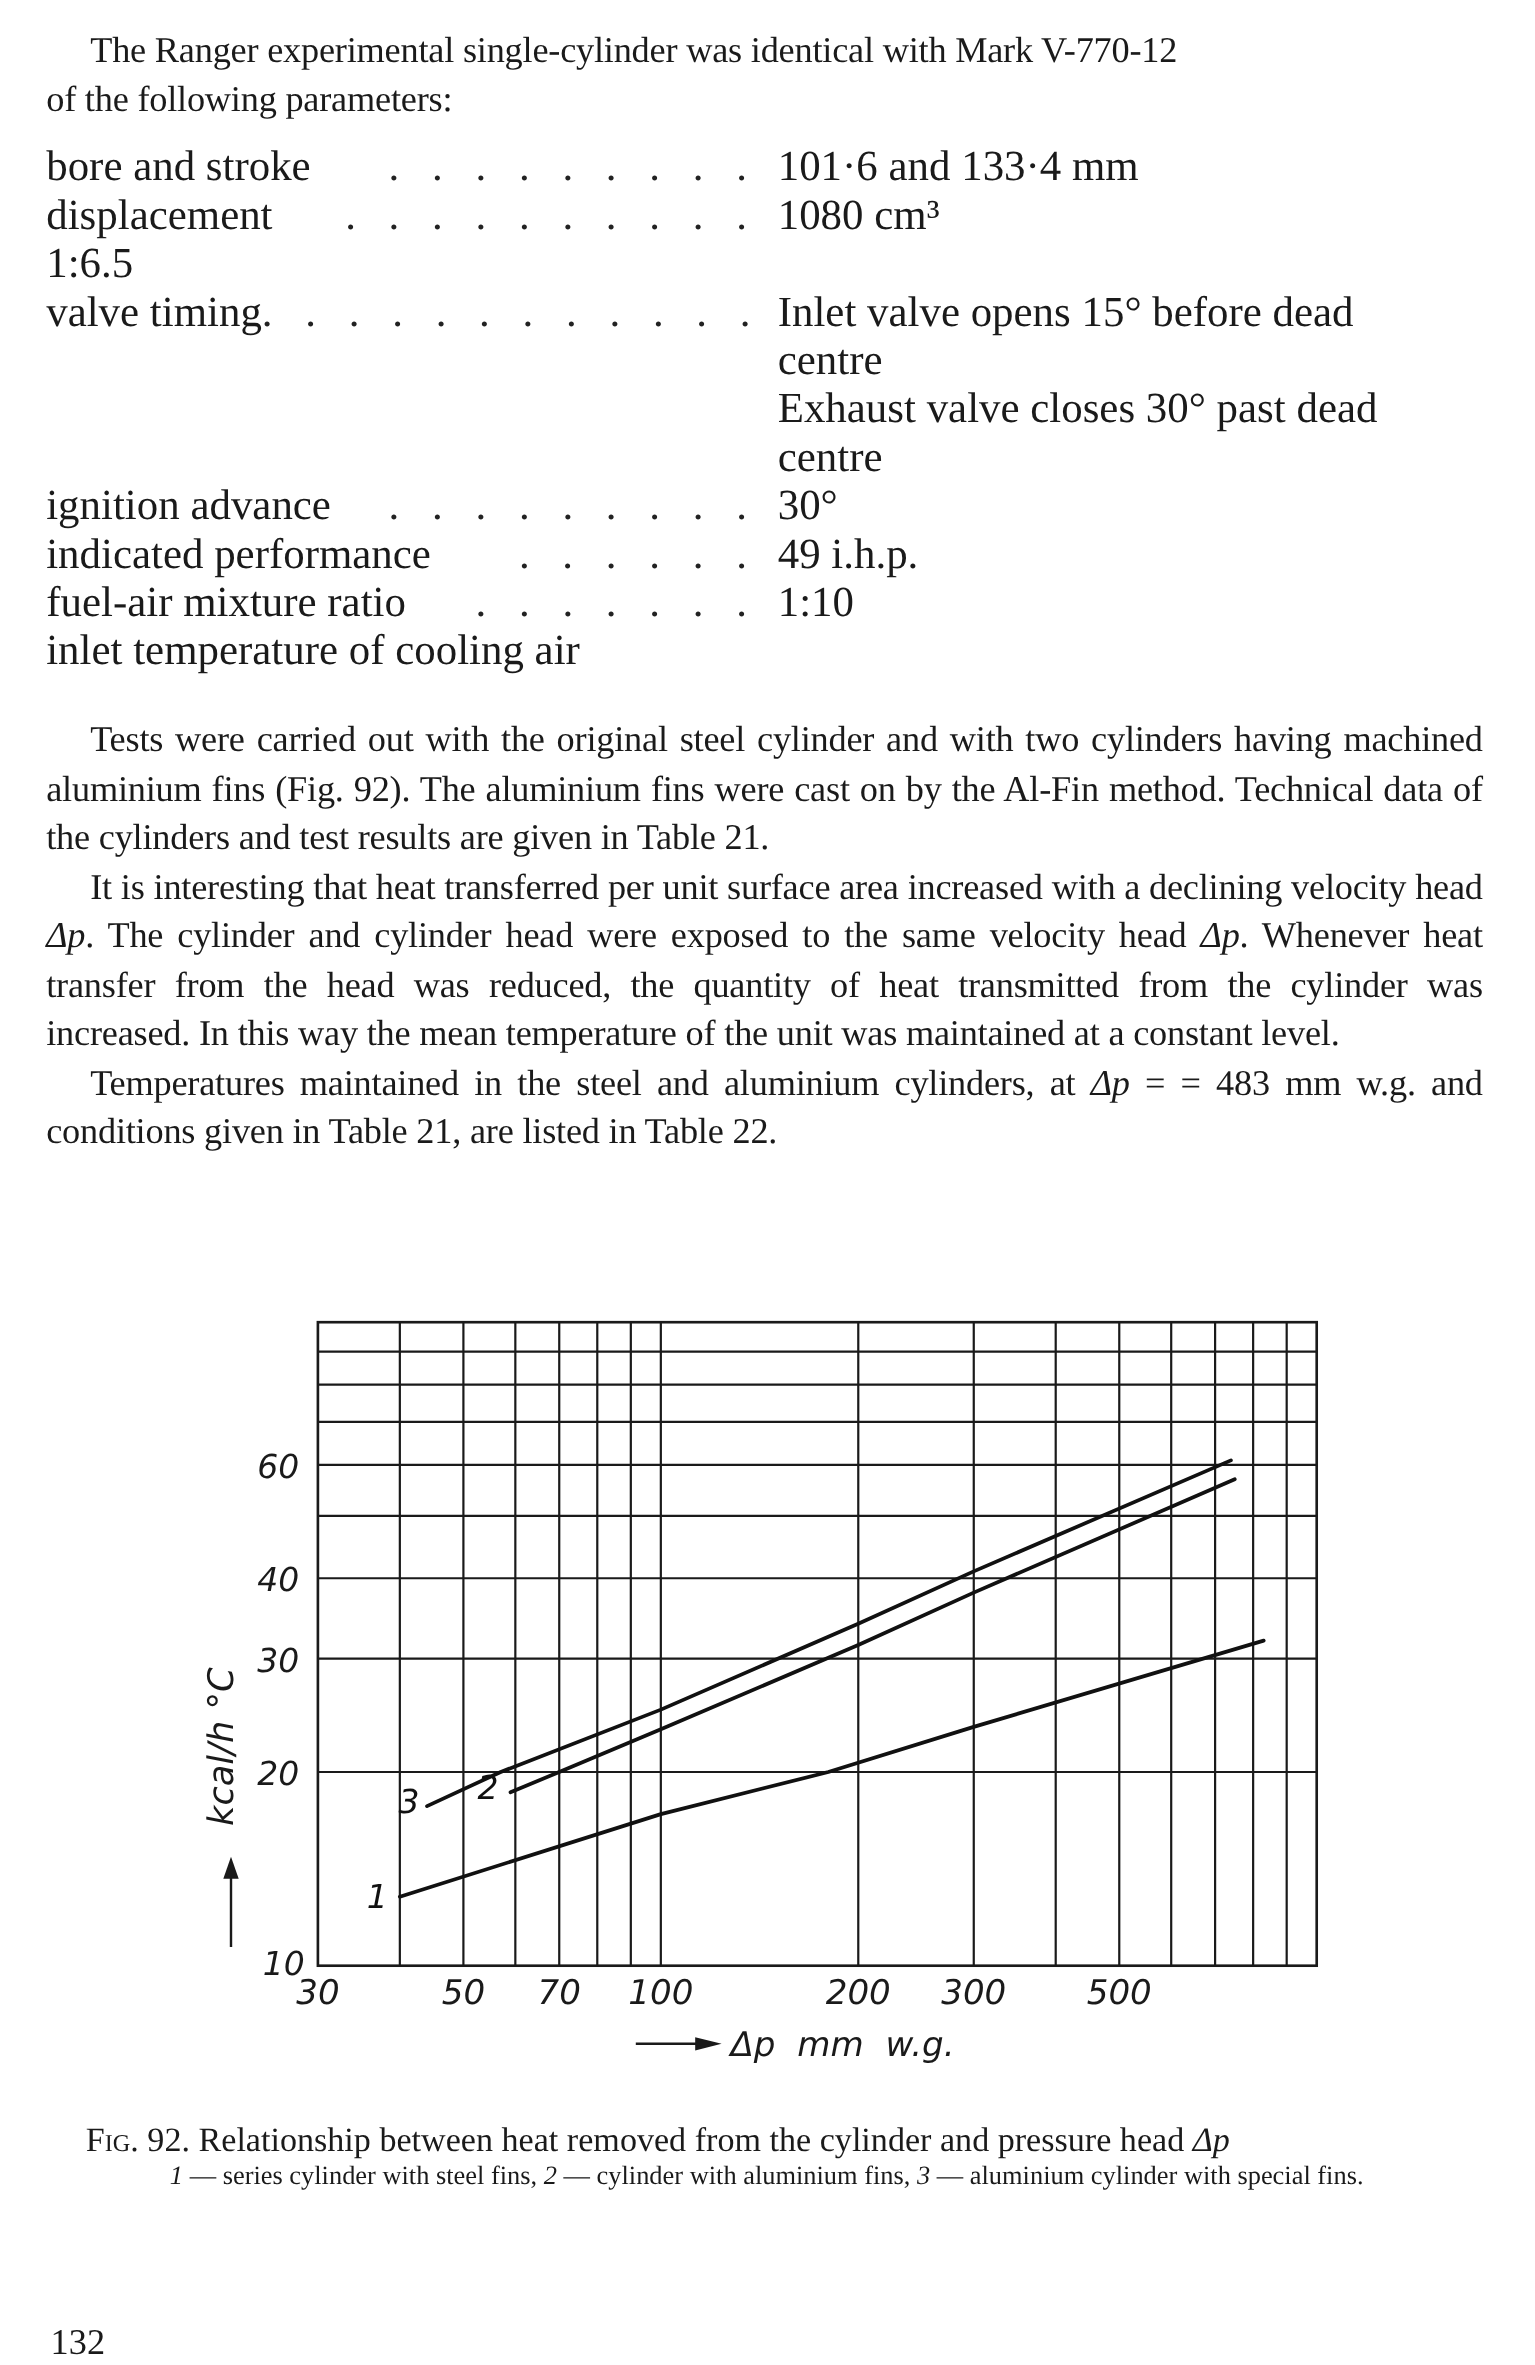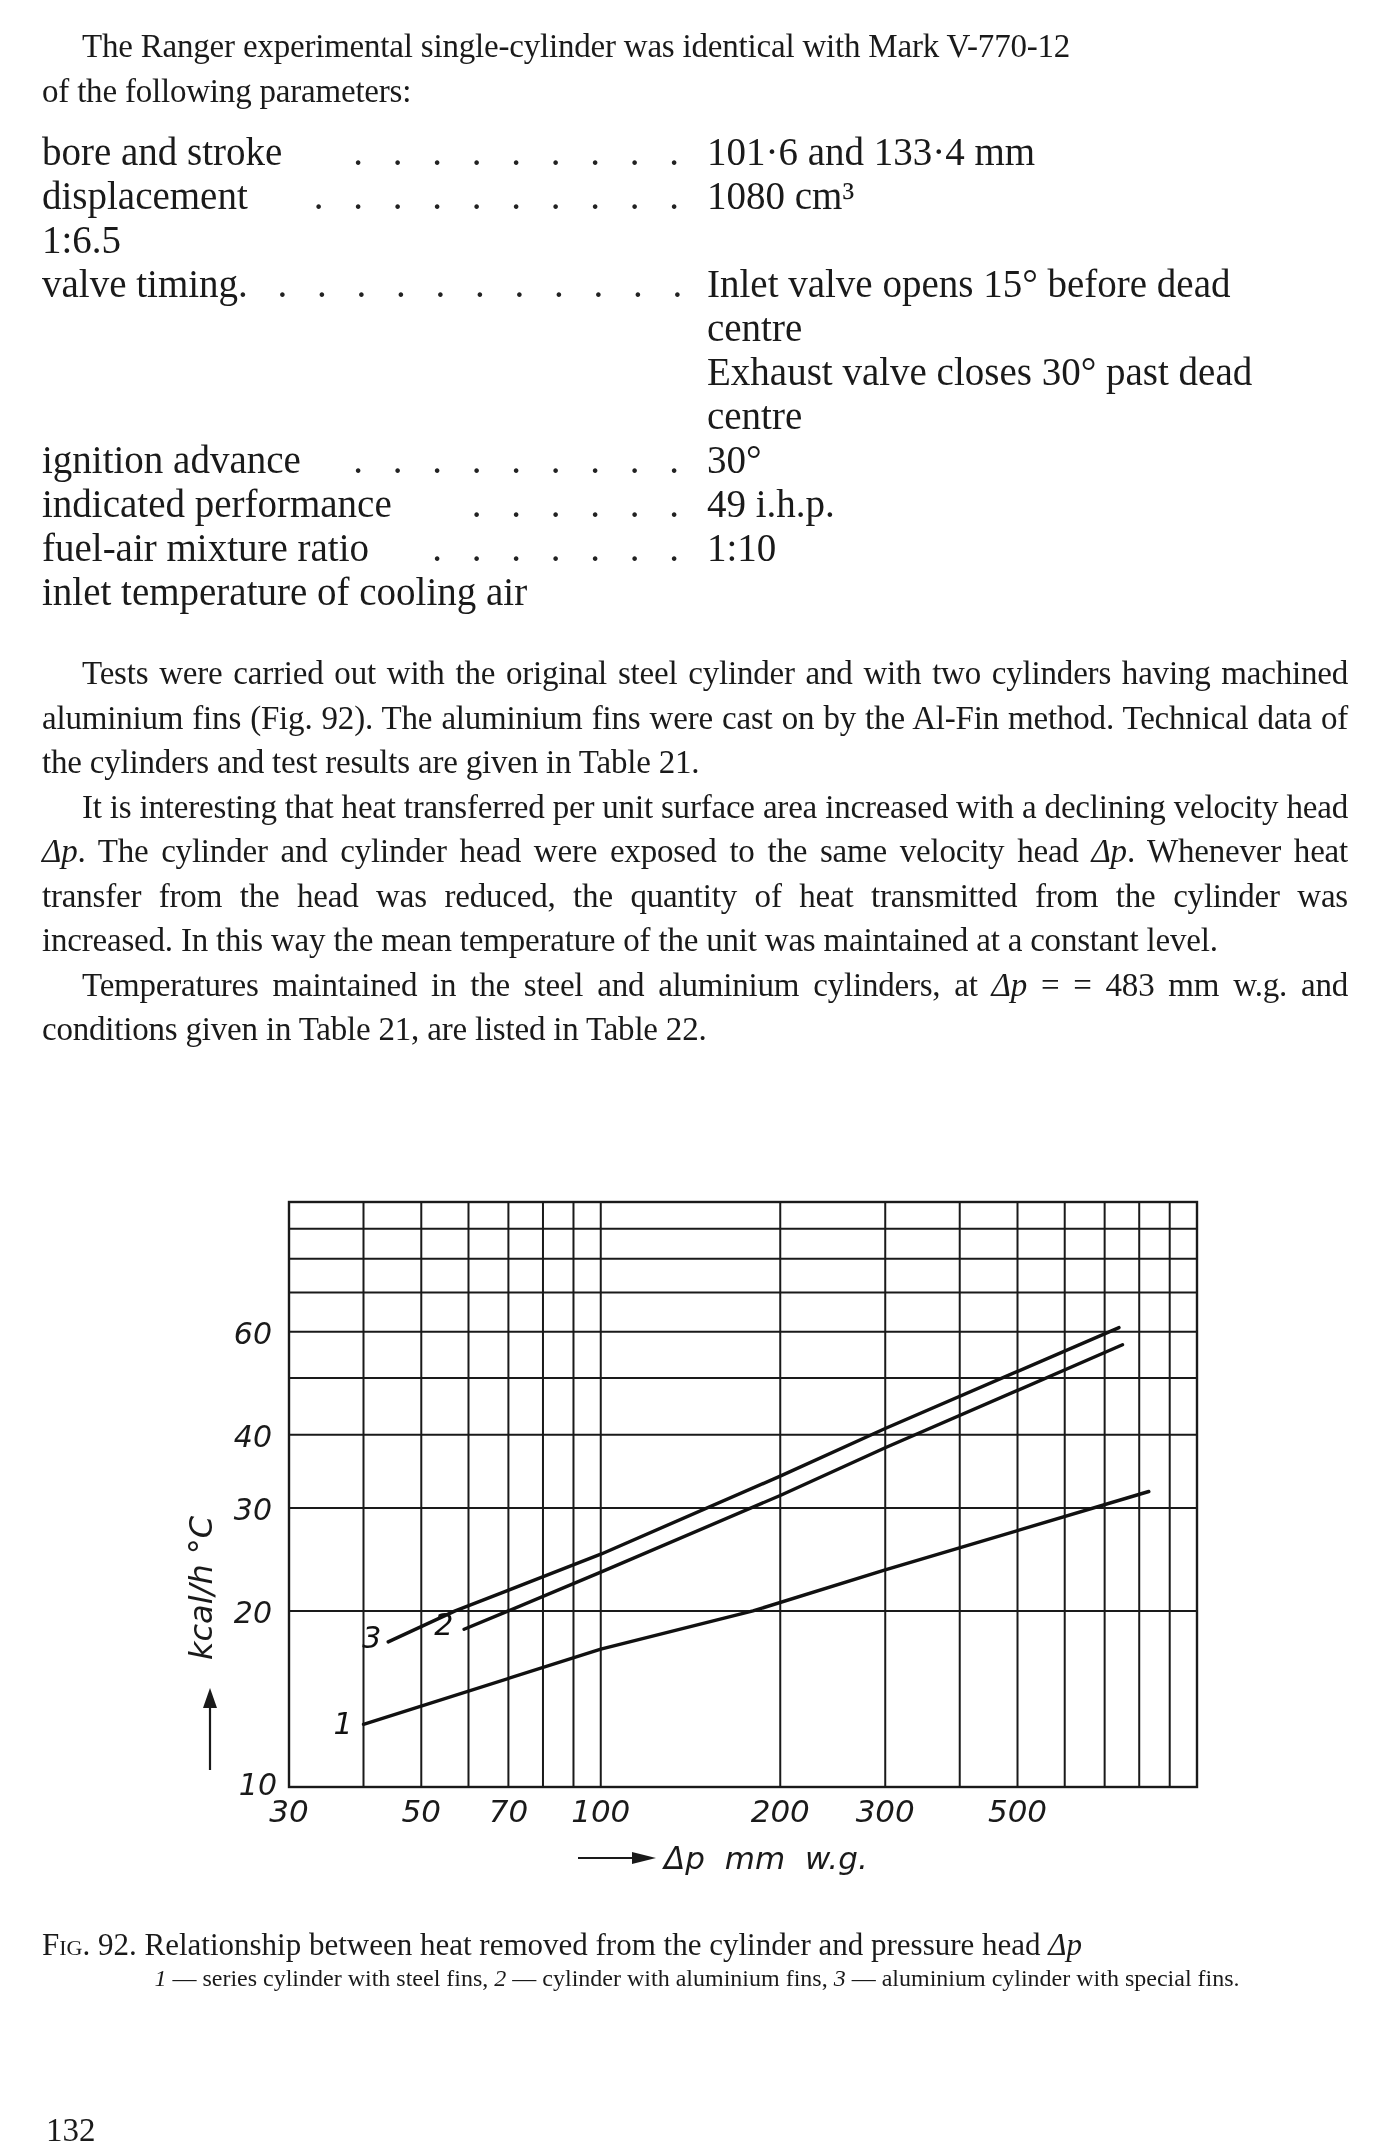--- a/index.html
+++ b/index.html
@@ -15,21 +15,21 @@
   .prow .plabel .dots { letter-spacing: 10px; color: #222; }
   .prow .pval { flex: 1; }
   .prow .pval div { line-height: 44px; }
   .tests { top: 619px; margin-top: 32px; }
   .tests p, .para p { margin: 0; text-indent: 40px; }
   .ital { font-style: italic; }
   .chart-wrap { position: absolute; left: 140px; top: 1180px; width: 1100px; height: 700px; }
   .chart-wrap svg { position: absolute; left: 0; top: 0; }
   .caption { position: absolute; left: 42px; top: 1925px; width: 1310px; text-align: center; }
   .caption .title { font-size: 31px; line-height: 40px; text-align: left; }
-  .caption .title .sc { font-variant: small-caps; }
+  .caption .title .sc { font-variant: small-caps; margin-left: 36px; }
   .caption .legend { font-size: 24px; line-height: 27px; text-align: justify; text-align-last: center; }
   .pagenum { position: absolute; left: 46px; top: 2115px; font-size: 33px; line-height: 30px; }
 </style>
 </head>
 <body>
 
 <div class="page">
 
   <div class="para intro">
     <div style="text-indent:40px">The Ranger experimental single-cylinder was identical with Mark V-770-12</div>

